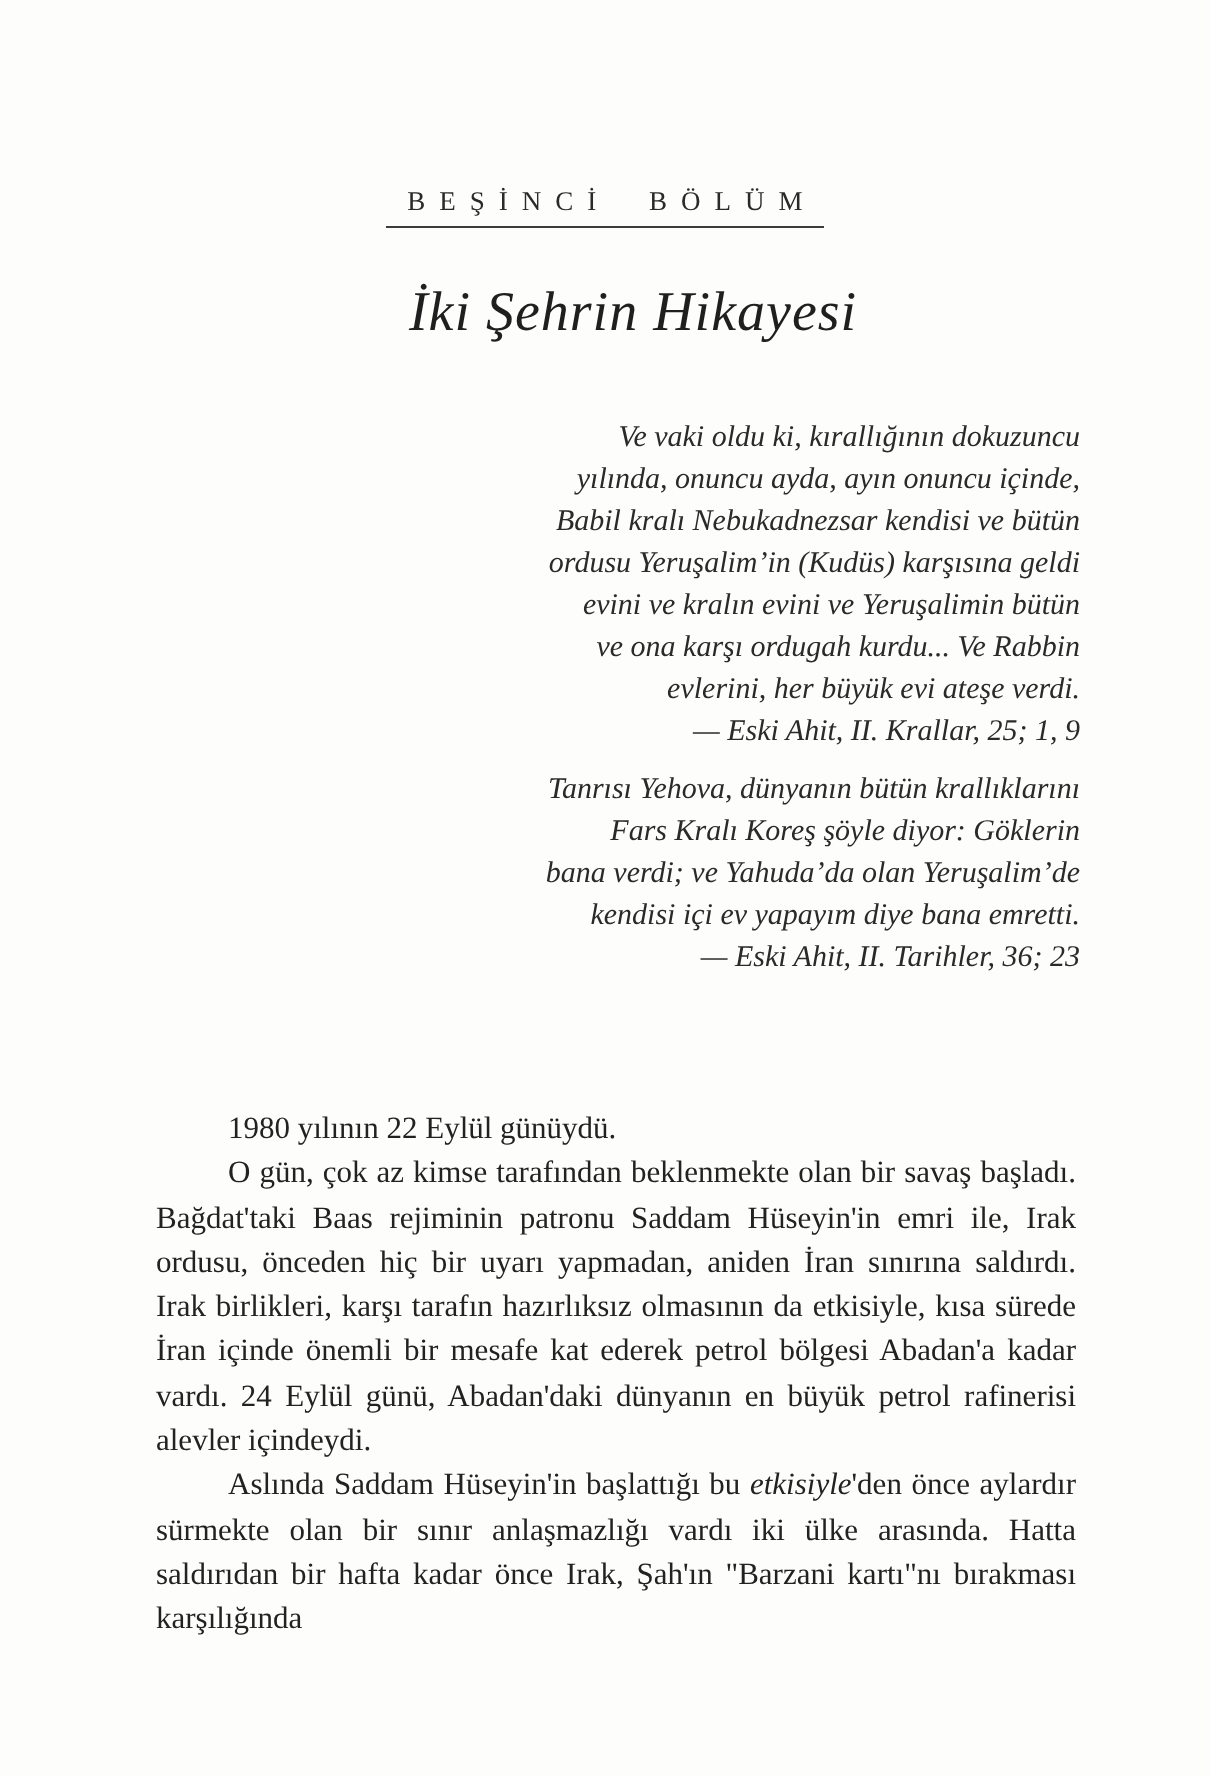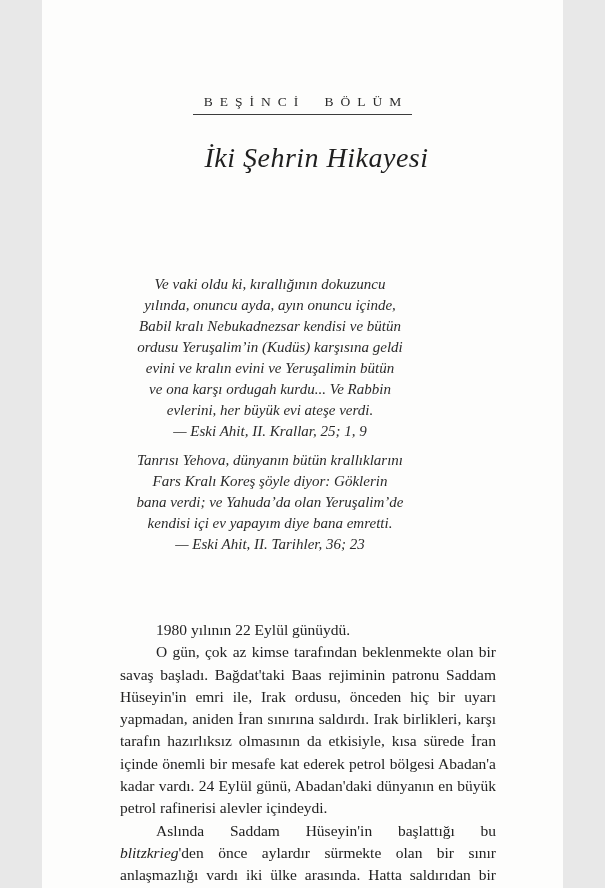--- a/index.html
+++ b/index.html
@@ -2,21 +2,21 @@
 <html><head>
 <meta charset="utf-8">
 <style>
   html, body {
     margin: 0;
     padding: 0;
     background: #e8e8e8;
   }
   .page {
     position: relative;
-    width: 521px;
+    width: 605px;
     height: 888px;
     margin: 0 auto;
     background: #fdfdfc;
     color: #242424;
     font-family: "Liberation Serif", "DejaVu Serif", serif;
     overflow: hidden;
     box-sizing: border-box;
   }
   .chapter-head {
     text-align: center;
@@ -34,22 +34,22 @@
   .book-title {
     margin: 27px 0 0 0;
     font-size: 28px;
     font-weight: normal;
     font-style: italic;
     letter-spacing: 0.5px;
     color: #1f1f1f;
     padding-left: 28px;
   }
   .epigraphs {
-    margin: 100px 65px 0 0;
-    text-align: center;
+    margin: 36px 65px 0 0;
+    text-align: right;
     font-style: italic;
     font-size: 15px;
     line-height: 21px;
     color: #2a2a2a;
   }
   .epigraph.second {
     margin-top: 8px;
   }
   .ep-line, .ep-attr {
     white-space: nowrap;
@@ -98,16 +98,16 @@
       <div class="ep-line">bana verdi; ve Yahuda’da olan Yeruşalim’de</div>
       <div class="ep-line">kendisi içi ev yapayım diye bana emretti.</div>
       <div class="ep-attr">— Eski Ahit, II. Tarihler, 36; 23</div>
     </div>
 
   </section>
 
   <section class="body-text">
     <p>1980 yılının 22 Eylül günüydü.</p>
     <p>O gün, çok az kimse tarafından beklenmekte olan bir savaş başladı. Bağdat'taki Baas rejiminin patronu Saddam Hüseyin'in emri ile, Irak ordusu, önceden hiç bir uyarı yapmadan, aniden İran sınırına saldırdı. Irak birlikleri, karşı tarafın hazırlıksız olmasının da etkisiyle, kısa sürede İran içinde önemli bir mesafe kat ederek petrol bölgesi Abadan'a kadar vardı. 24 Eylül günü, Abadan'daki dünyanın en büyük petrol rafinerisi alevler içindeydi.</p>
-    <p><span>Aslında Saddam Hüseyin'in başlattığı bu </span><em class="italic-term">blitzkrieg</em><span>'den önce aylardır sürmekte olan bir sınır anlaşmazlığı vardı iki ülke arasında. Hatta saldırıdan bir hafta kadar önce Irak, Şah'ın "Barzani kartı"nı bırakması karşılığında</span></p>
+    <p><span>Aslında Saddam Hüseyin'in başlattığı bu </span><em class="italic-term">etkisiyle</em><span>'den önce aylardır sürmekte olan bir sınır anlaşmazlığı vardı iki ülke arasında. Hatta saldırıdan bir hafta kadar önce Irak, Şah'ın "Barzani kartı"nı bırakması karşılığında</span></p>
   </section>
 
 </div>
 
 </body></html>

